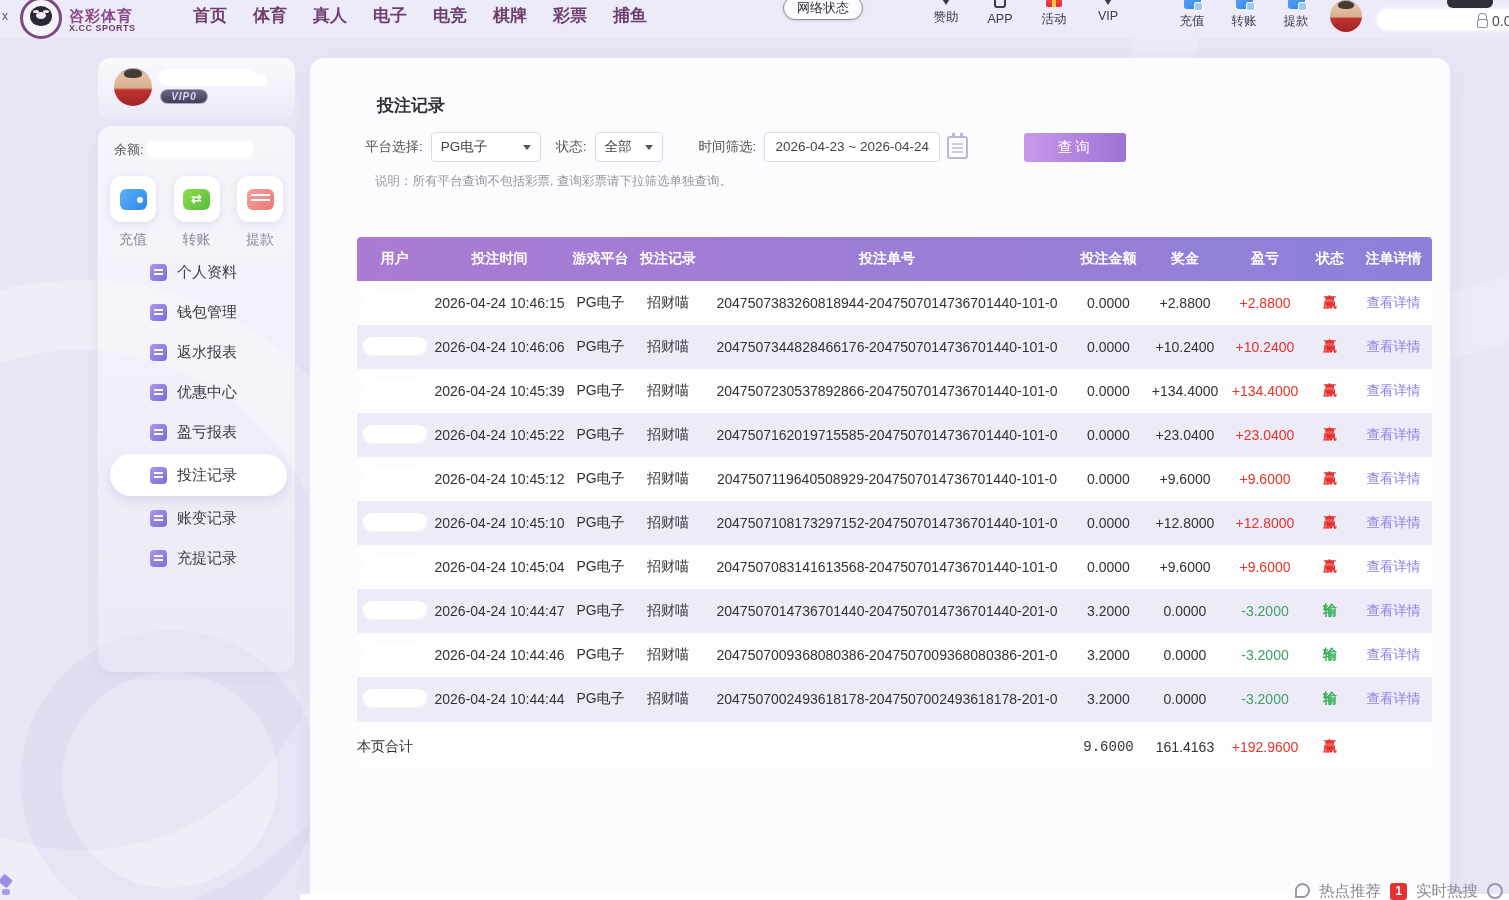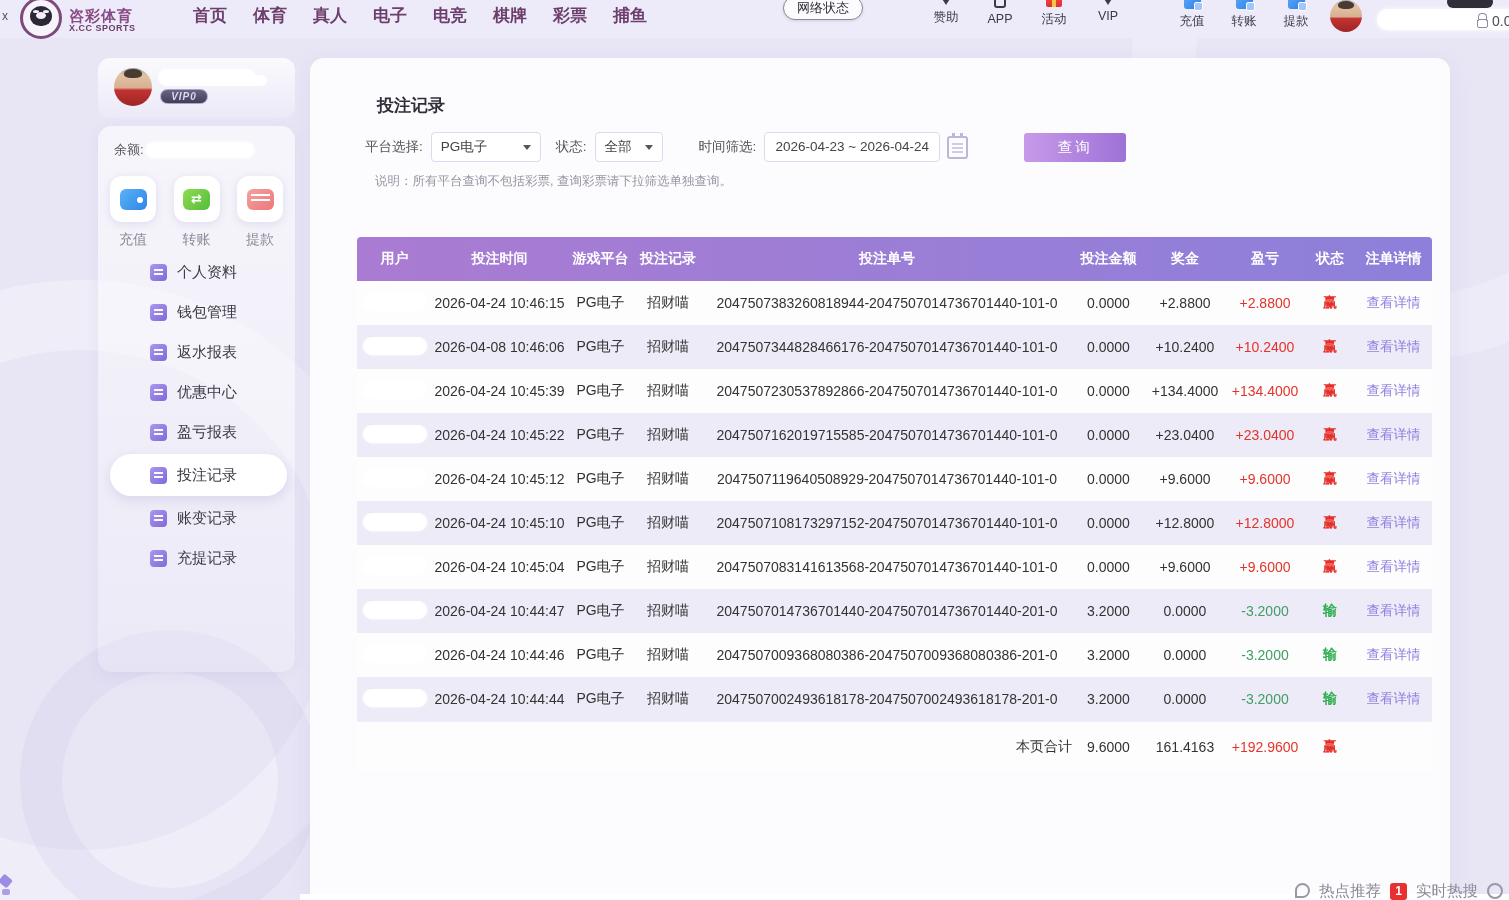--- a/index.html
+++ b/index.html
@@ -104,22 +104,22 @@
   .trow:nth-child(even) { background:#edebf8; }
   .td { text-align:center; white-space:nowrap; overflow:hidden; }
   .blur-blob { display:inline-block; width:64px; height:18px; background:#fff; border-radius:9px; box-shadow:0 0 3px rgba(255,255,255,.85); }
   .td.profit.win { color:#e5332a; }
   .td.profit.lose { color:#3f9e63; }
   .td.status { font-weight:bold; }
   .td.status.win { color:#e5302a; }
   .td.status.lose { color:#2cae4e; }
   .td.link { color:#8e80e0; font-size:13.5px; cursor:pointer; }
   .tsummary { height:50px; background:#fdfdfe; border-top:1px solid #f0eef8; font-size:14px; color:#333; }
-  .ts-label { grid-column:1 / 6; text-align:right; }
-  .ts-amount { grid-column:6; text-align:center; }
+  .ts-label { grid-column:1 / 6; text-align:left; }
+  .ts-amount { grid-column:6; text-align:center;font-family:Liberation Mono, monospace; }
   .ts-prize { grid-column:7; text-align:center; }
   .ts-profit { grid-column:8; text-align:center; color:#e5332a; }
   .ts-status { grid-column:9; text-align:center; color:#e5302a; font-weight:bold; }
 
   
   .bottom-bar { position:absolute; left:300px; right:0; bottom:0; height:6px; background:#fff; z-index:6; }
   .bottom-widget { position:absolute; left:1295px; top:881px; display:flex; align-items:flex-start; gap:9px; z-index:7; color:#8b8b97; font-size:15.5px; }
   .hot-icon { width:15px; height:15px; border:2px solid #9a97a8; border-radius:50% 50% 50% 0; margin-top:2px; }
   .hot-badge { width:17px; height:17px; background:#e83030; border-radius:3px; color:#fff; font-size:12px; font-weight:bold; text-align:center; line-height:17px; margin-top:2px; }
   .face-icon { width:16px; height:16px; border:2px solid #9a97a8; border-radius:50%; margin-top:2px; }
@@ -302,21 +302,21 @@
     <div class="td">招财喵</div>
     <div class="td">2047507383260818944-2047507014736701440-101-0</div>
     <div class="td">0.0000</div>
     <div class="td">+2.8800</div>
     <div class="td profit win">+2.8800</div>
     <div class="td status win">赢</div>
     <div class="td link">查看详情</div>
   </div>
         <div class="trow">
     <div class="td"><span class="blur-blob"></span></div>
-    <div class="td">2026-04-08 10:46:06</div>
+    <div class="td">2026-04-24 10:46:06</div>
     <div class="td">PG电子</div>
     <div class="td">招财喵</div>
     <div class="td">2047507344828466176-2047507014736701440-101-0</div>
     <div class="td">0.0000</div>
     <div class="td">+10.2400</div>
     <div class="td profit win">+10.2400</div>
     <div class="td status win">赢</div>
     <div class="td link">查看详情</div>
   </div>
         <div class="trow">

